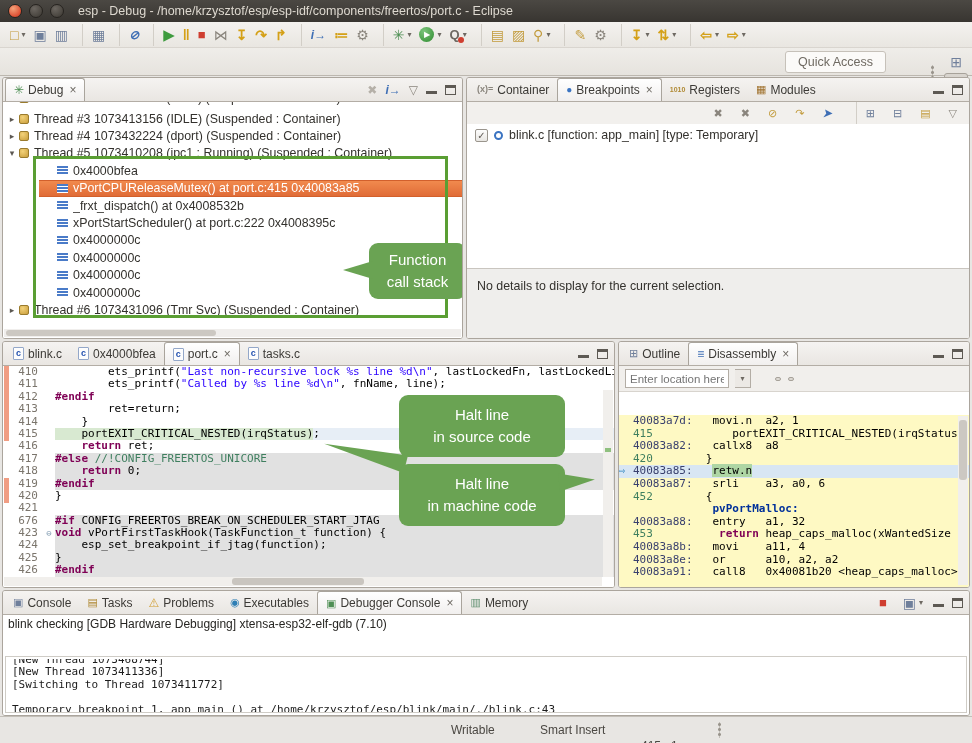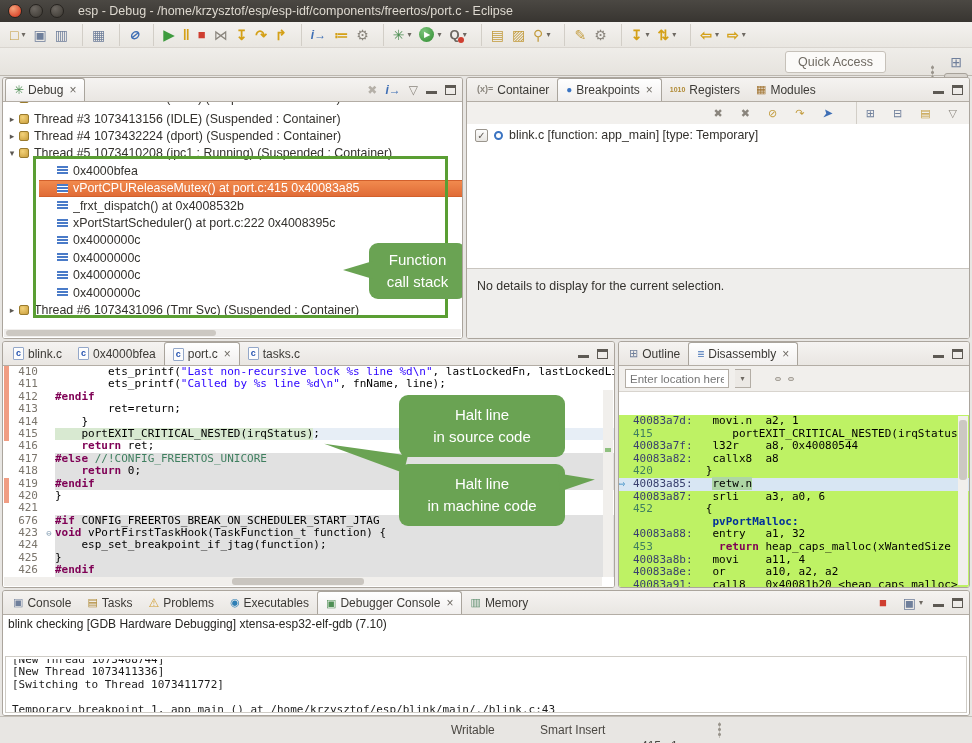--- a/index.html
+++ b/index.html
@@ -164,21 +164,21 @@
   
   .disasm-panel { left:618px; top:341px; width:352px; height:247px; }
   .locbar { height:26px; background:#f1efec; display:flex; align-items:center; gap:6px; padding:0 6px;
             border-bottom:1px solid #d8d4ce; }
   .locinput { width:104px; height:19px; border:1px solid #b3ada5; background:#fff; font-size:11.5px;
               color:#6f6a62; padding:0 4px; font-family:"Liberation Sans",sans-serif; }
   .locdd { width:16px; height:19px; border:1px solid #b3ada5; border-left:none; background:#ece9e5;
            font-size:8px; color:#6e6962; display:flex; align-items:center; justify-content:center; }
   .loc-icons { display:flex; align-items:center; gap:7px; margin-left:4px; }
   .loc-icons .hico.toggled { background:#dcd8d2; border:1px solid #a7a29a; border-radius:2px; padding:1px 2px; }
-  .dis-body { position:absolute; left:0; top:49px; right:0; bottom:0; background:#bef264; overflow:hidden; }
+  .dis-body { position:absolute; left:0; top:49px; right:0; bottom:0; background:#fef9c3; overflow:hidden; }
   .drow { display:flex; height:12.6px; font-family:"DejaVu Sans Mono",monospace; font-size:11px;
           line-height:12.6px; white-space:pre; position:relative; }
   .drow .dgut { width:14px; flex:none; color:#2e86c1; font-size:10px; font-weight:bold; }
   .drow .code { flex:1; color:#000; }
   .drow.current { background:#d8e6f3; }
   .dis-vscroll { position:absolute; right:1px; top:50px; bottom:2px; width:10px; background:#f1efec; }
   .dis-vscroll .thumb { position:absolute; left:1px; right:1px; top:4px; height:60px;
                         background:#ccc8c2; border-radius:3px; }
 
   
@@ -711,24 +711,20 @@
       <div class="drow">
             <span class="dgut"></span>
             <span class="code"><span class="tk-ad">40083a7d:</span><span class="tk-pl">   movi.n  a2, 1</span></span>
           </div>
           <div class="drow">
             <span class="dgut"></span>
             <span class="code"><span class="tk-ln">415</span><span class="tk-pl">            portEXIT_CRITICAL_NESTED(irqStatus)</span></span>
           </div>
           <div class="drow">
             <span class="dgut"></span>
-            <span class="code"><span class="tk-ad">40083a7f:</span><span class="tk-pl">   l32r    a8, 0x40080544</span></span>
-          </div>
-          <div class="drow">
-            <span class="dgut"></span>
             <span class="code"><span class="tk-ad">40083a82:</span><span class="tk-pl">   callx8  a8</span></span>
           </div>
           <div class="drow">
             <span class="dgut"></span>
             <span class="code"><span class="tk-ln">420</span><span class="tk-pl">        }</span></span>
           </div>
           <div class="drow current">
             <span class="dgut"><span>⇨</span></span>
             <span class="code"><span class="tk-ad">40083a85:</span><span class="tk-pl">   </span><span class="tk-hl">retw.n</span></span>
           </div>

